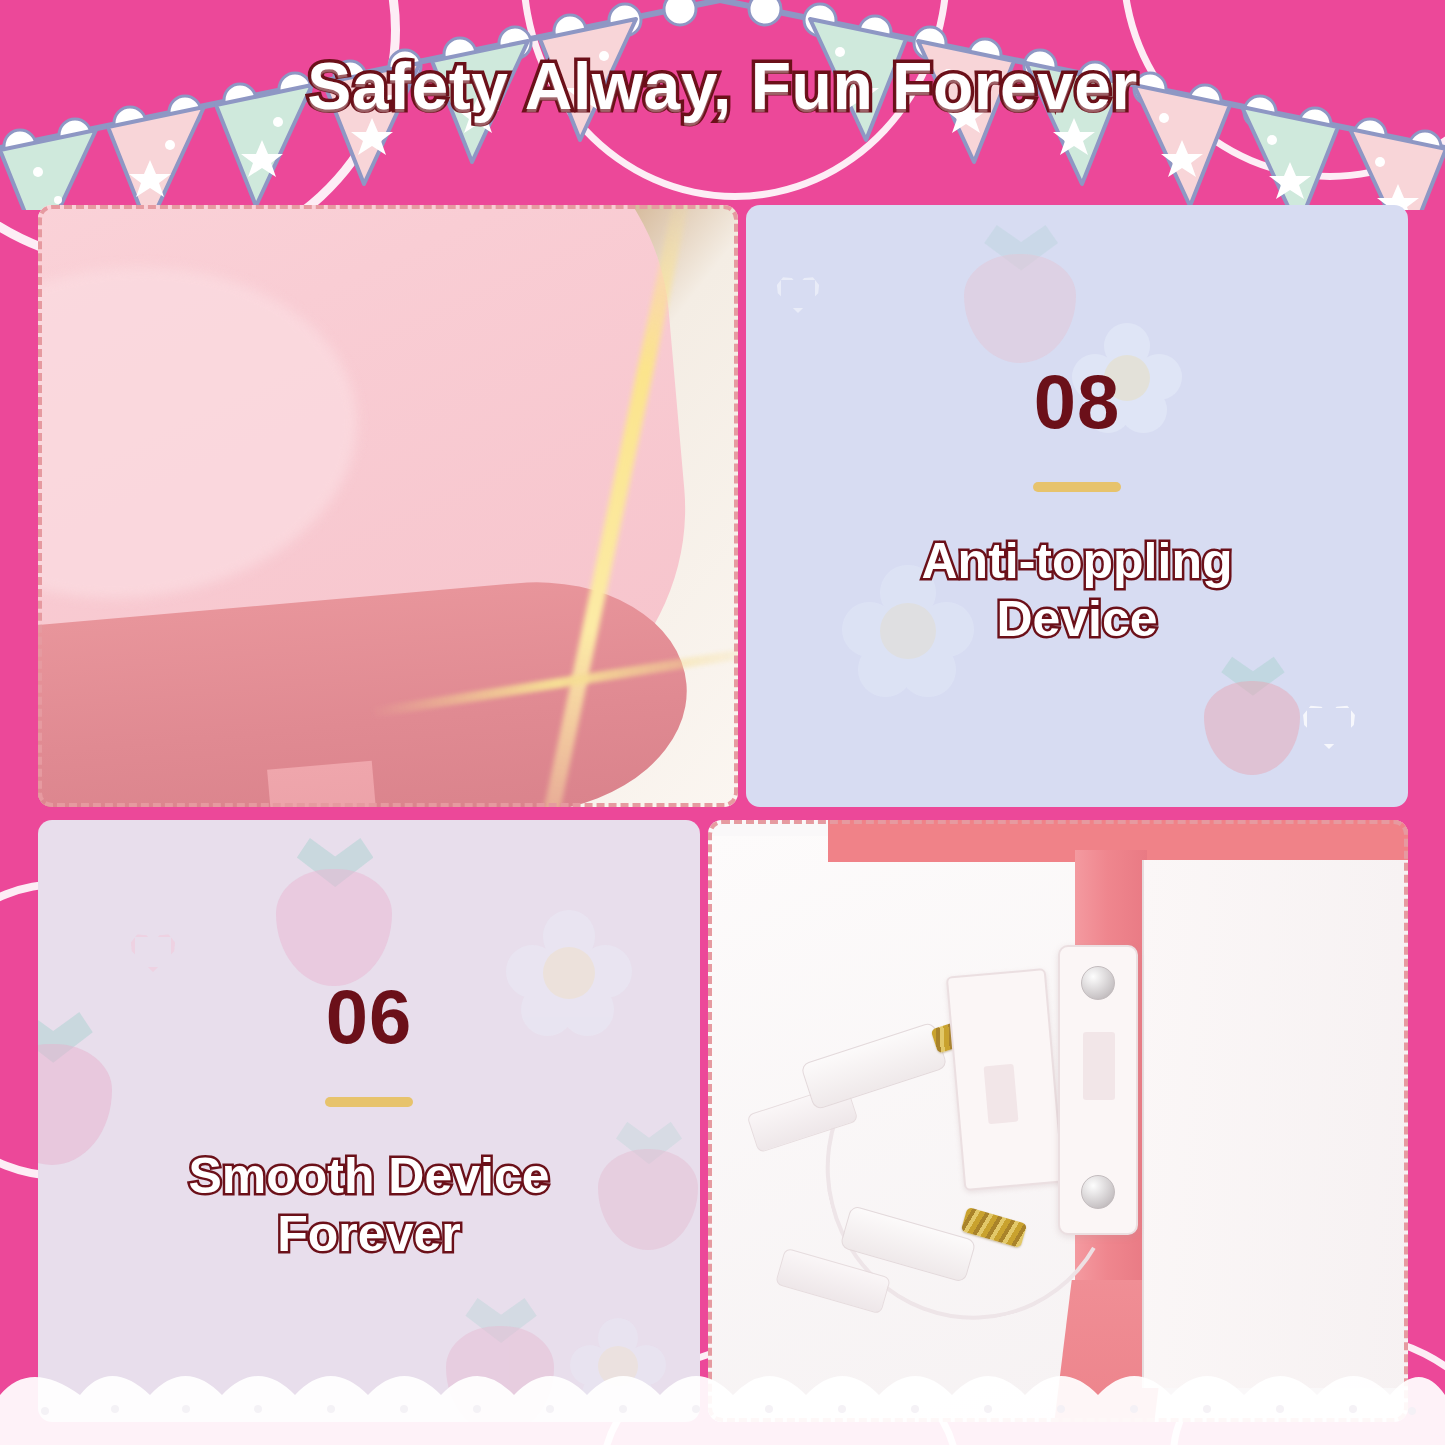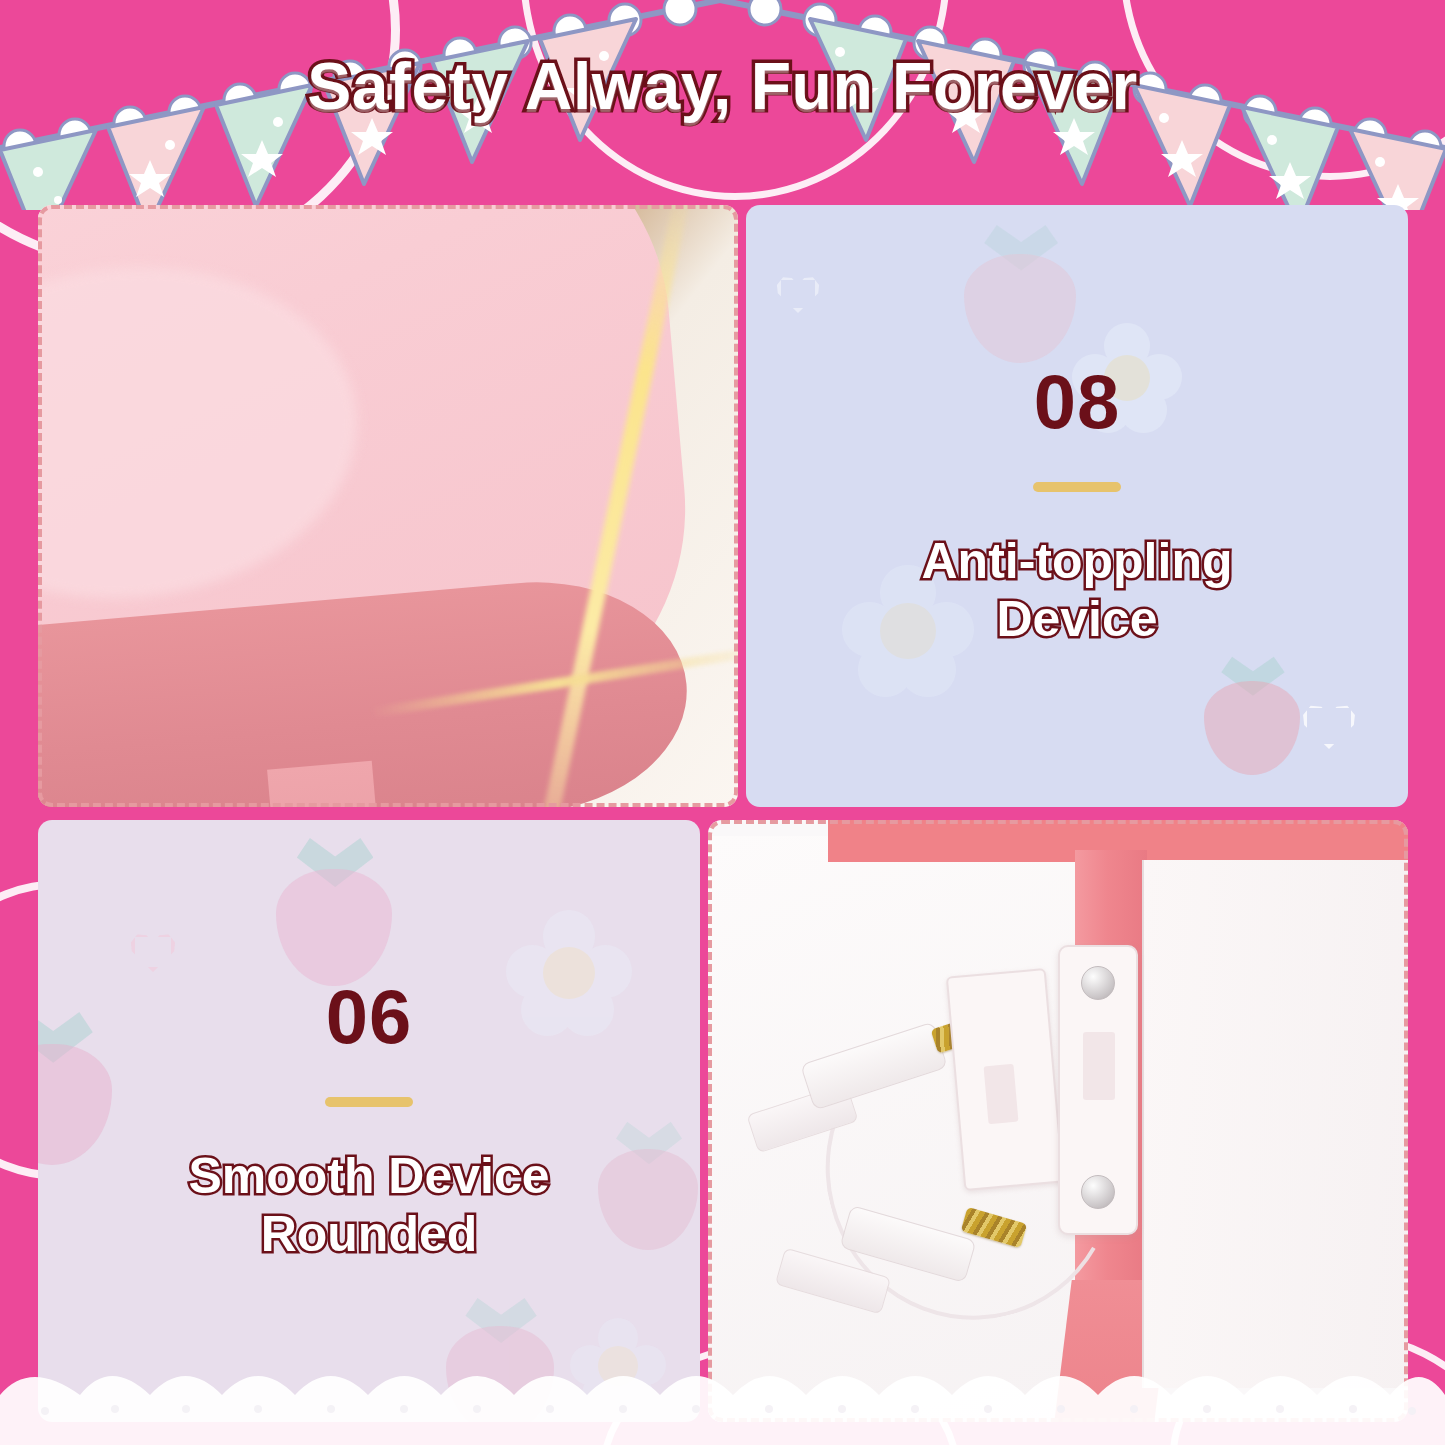--- a/index.html
+++ b/index.html
@@ -385,21 +385,21 @@
         <span class="p5"></span>
         <span class="core"></span>
     </div>
     <div class="heart" style="left:92px; top:112px; width:46px; height:40px; border-color:rgba(240,205,222,.9);"></div>
 
     <div class="txtpanel-inner">
       <div class="step-num">06</div>
       <div class="divider"></div>
       <div class="step-label">
         <span>Smooth Device</span><br>
-        <span>Rounded</span>
+        <span>Forever</span>
       </div>
     </div>
   </div>
 
   <div class="panel" id="photo-hardware">
     <div class="hw-white-left"></div>
     <div class="hw-shelf"></div>
     <div class="hw-leg"></div>
     <div class="hw-panel"></div>
 

